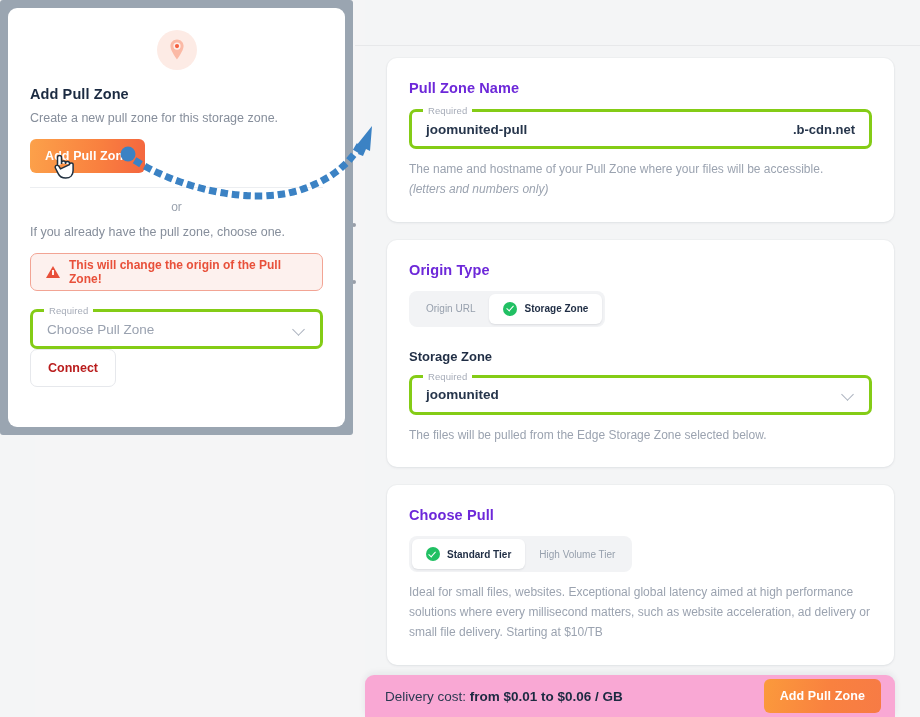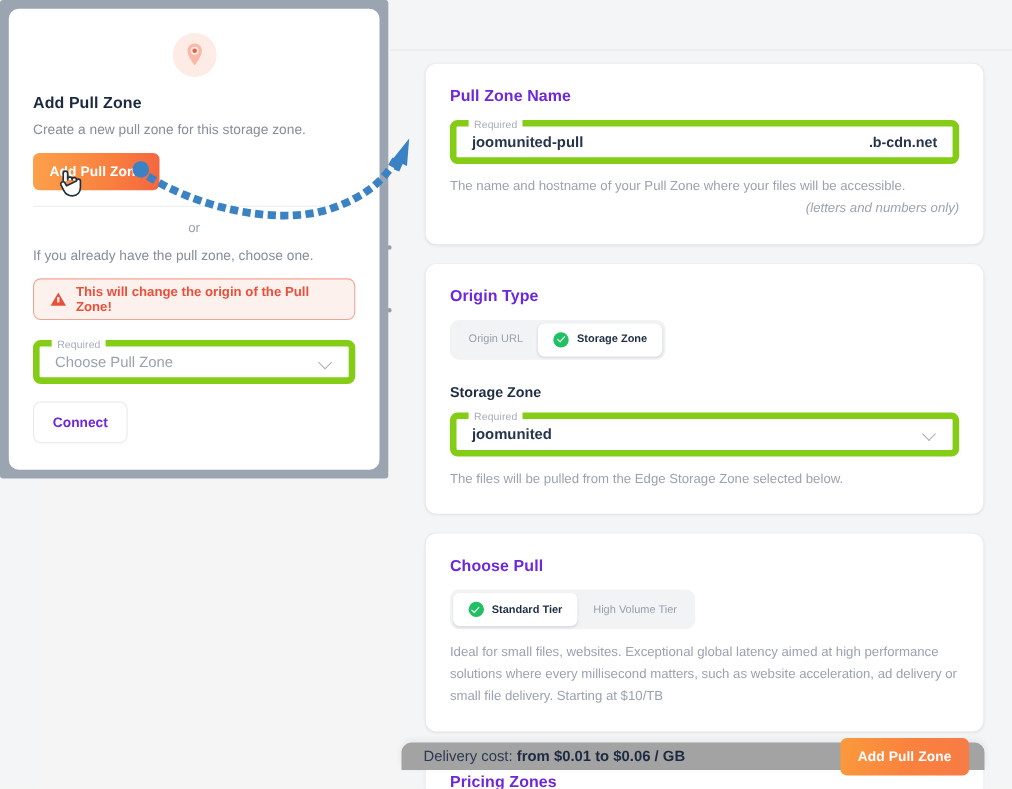--- a/index.html
+++ b/index.html
@@ -80,21 +80,21 @@
     font-size: 14.5px;
     font-weight: bold;
     color: #6d28d9;
     letter-spacing: .1px;
     margin-bottom: 13px;
   }
 
   
   .field {
     position: relative;
-    border: 6px solid #84cc16;
+    border: 3px solid #84cc16;
     border-radius: 7px;
     height: 40px;
     display: flex;
     align-items: center;
     padding: 0 14px;
     background: #fff;
   }
   .field-legend {
     position: absolute;
     top: -7px;
@@ -134,21 +134,21 @@
     border-bottom: 1.8px solid #aab1bd;
     transform: rotate(45deg);
   }
 
   .help {
     font-size: 12px;
     color: #9ba3b0;
     line-height: 1.65;
     margin-top: 11px;
   }
-  .help .it { font-style: italic; display: block; text-align: right; }
+  .help .it { font-style: italic; display: block; }
 
   
   .seg {
     display: inline-flex;
     background: #f2f3f5;
     border-radius: 8px;
     padding: 3px;
   }
   .seg-btn {
     display: flex;
@@ -198,22 +198,22 @@
     box-shadow: 0 1px 3px rgba(20,30,50,.07);
     padding: 20px 22px;
     height: 44px;
     overflow: hidden;
   }
 
   
   .bottombar {
     position: absolute;
     left: 365px; top: 675px;
-    width: 530px; height: 25px;
-    background: #a3a3a3;
+    width: 530px; height: 42px;
+    background: #f9a8d4;
     border-top-left-radius: 9px;
     border-top-right-radius: 9px;
     box-shadow: 0 -2px 7px rgba(20,30,50,.07);
     display: flex;
     align-items: center;
     padding: 0 14px 0 20px;
   }
   .bottombar-right {
     position: absolute;
     left: 895px; top: 675px;
@@ -351,24 +351,23 @@
     width: 2px; height: 5px;
     background: #fdf1ee;
   }
 
   .btn-outline {
     background: #fff;
     border: 1px solid #e6e8ec;
     border-radius: 7px;
     font-size: 12.5px;
     font-weight: bold;
-    color: #6d28d9;
+    color: #b91c1c;
     padding: 11px 17px;
     cursor: pointer;
-    margin-top: 16px;
   }
 
   
   .cursor-hand {
     position: absolute;
     left: 50px; top: 152px;
     pointer-events: none;
   }
 
   

